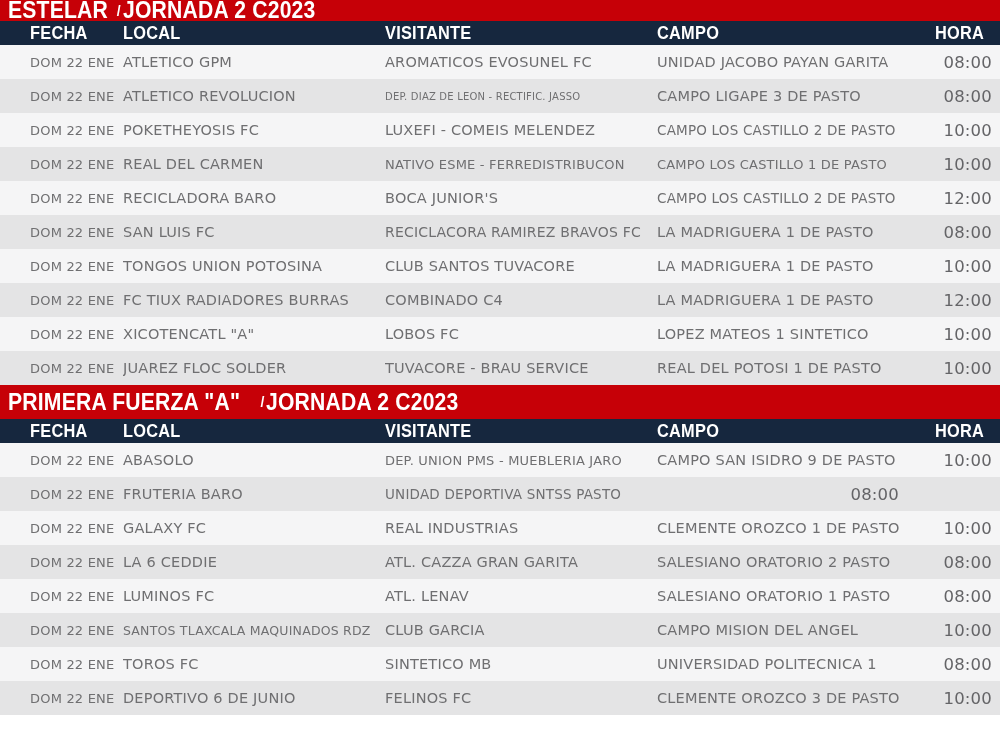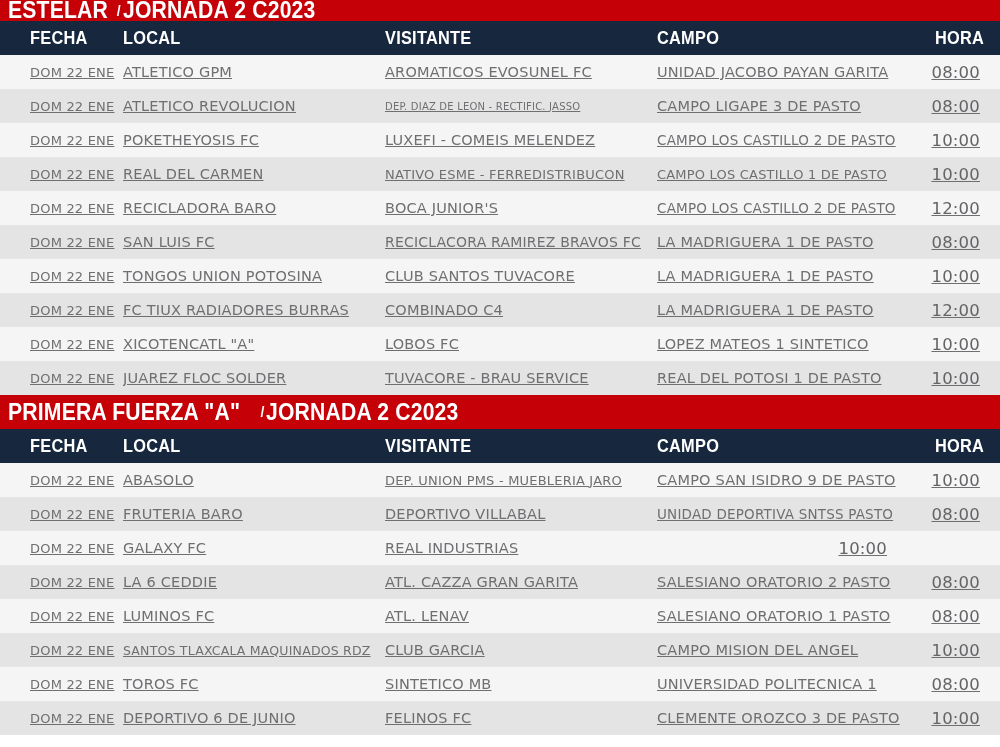--- a/index.html
+++ b/index.html
@@ -41,48 +41,48 @@
     margin:0 2px 0 0;
     display:inline-block;
   }
   .row-grid{
     display:grid;
     grid-template-columns:85px 270px 272px 250px 1fr;
     padding-left:30px;
     align-items:center;
   }
   .head{
-    height:34px;
+    height:24px;
     background:var(--navy);
     color:var(--header-text);
     font-family:"Liberation Sans",sans-serif;
     font-weight:700;
     font-size:19px;
   }
   .head .cell span{
     display:inline-block;
     transform:scaleX(.86);
     transform-origin:left center;
     letter-spacing:.3px;
   }
   .head .c-hora{justify-content:flex-end;padding-right:16px;}
   .head .c-hora span{transform-origin:right center;}
   .cell{
     display:flex;align-items:center;
     overflow:hidden;white-space:nowrap;
     height:100%;
   }
   .cell span{display:inline-block;white-space:nowrap;}
-  .row{height:34px;color:var(--row-text);font-size:14.5px;letter-spacing:.2px;text-decoration:underline;}
+  .row{height:34px;color:var(--row-text);font-size:14.5px;letter-spacing:.2px;}
   .row.light{background:var(--row-light);}
   .row.dark{background:var(--row-dark);}
   .c-local{padding-right:16px;margin-left:8px;}
   .c-visitante{padding-right:30px;}
   .c-campo{padding-right:6px;}
-  .c-hora{justify-content:flex-end;padding-right:20px;}
+  .c-hora{justify-content:flex-end;padding-right:8px;}
   .row .c-hora{font-size:16.5px;color:#646467;}
 </style>
 </head>
 <body>
 
 <div class="page">
 
   <section class="s1">
     <div class="title-bar">
       <span class="t-league">ESTELAR</span>
@@ -321,39 +321,39 @@
             <span>10:00</span>
           </div>
         </div>
         <div class="row row-grid dark">
           <div class="cell c-fecha">
             <span style="font-size: 13px;">DOM 22 ENE</span>
           </div>
           <div class="cell c-local">
             <span>FRUTERIA BARO</span>
           </div>
-          <div class="cell c-visitante">
-            <span>DEPORTIVO VILLABAL</span>
-          </div>
           <div class="cell c-campo">
             <span style="font-size: 13.5px;">UNIDAD DEPORTIVA SNTSS PASTO</span>
           </div>
           <div class="cell c-hora">
             <span>08:00</span>
           </div>
         </div>
         <div class="row row-grid light">
           <div class="cell c-fecha">
             <span style="font-size: 13px;">DOM 22 ENE</span>
           </div>
           <div class="cell c-local">
             <span>GALAXY FC</span>
           </div>
           <div class="cell c-visitante">
             <span>REAL INDUSTRIAS</span>
+          </div>
+          <div class="cell c-campo">
+            <span>CLEMENTE OROZCO 1 DE PASTO</span>
           </div>
           <div class="cell c-hora">
             <span>10:00</span>
           </div>
         </div>
         <div class="row row-grid dark">
           <div class="cell c-fecha">
             <span style="font-size: 13px;">DOM 22 ENE</span>
           </div>
           <div class="cell c-local">

